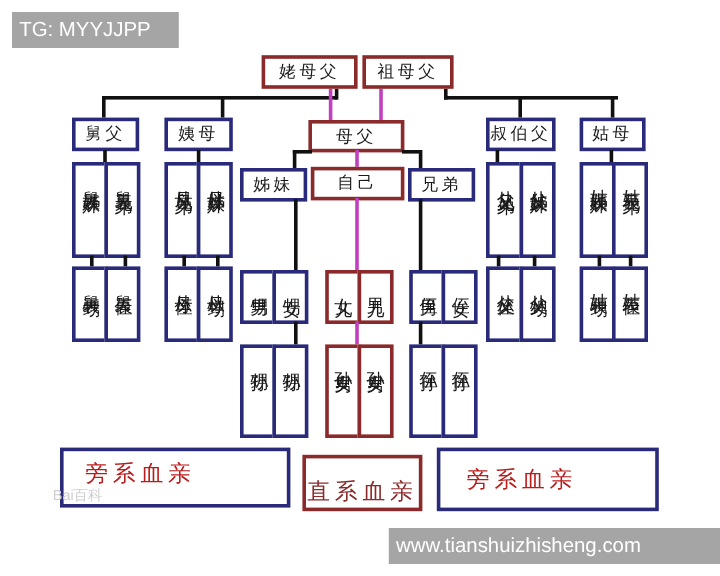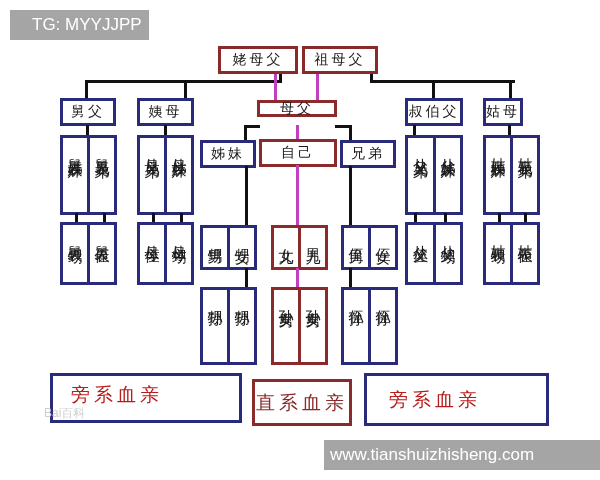--- a/index.html
+++ b/index.html
@@ -15,32 +15,32 @@
     }
     .blue { border: 3px solid #2a2a7a; font-family: Liberation Serif, serif; }
     .red { border: 3px solid #8b2a2a; }
     .vbox { flex-direction: column; justify-content: flex-start; padding-top: 8px; }
     .vbox span { display:block; writing-mode: vertical-rl; text-orientation: upright; letter-spacing: 2px; font-size: 15px; line-height: 18px; }
     .hline { position: absolute; height: 3px; background: #111; }
     .vline { position: absolute; width: 3px; background: #111; }
     .pline { position: absolute; width: 3px; background: #c040c0; }
     .legend { position: absolute; box-sizing: border-box; font-size: 19px; letter-spacing: 4px; display:flex; align-items:center; }
     .legend.blue { color: #b91c1c; }
-    .legend.red { color: #8b2a2a; border-color:#8b2a2a; justify-content:center; }
+    .legend.red { color: #8b2a2a; border-color:#8b2a2a; justify-content:center;align-items:flex-end; }
     .tag {
       position: absolute; background: #a5a5a5; color: #ffffff;
       font-family: "Liberation Sans", "DejaVu Sans", sans-serif;
       display: flex; align-items: center;
     }
     .faint { position:absolute; color:#cfcfcf; font-family:"Liberation Sans", sans-serif; font-size:12px;text-align:right; }
   </style>
 </head>
 <body>
 
-<div class="tag" style="left:10px;top:10px;width:139px;height:30px;font-size:17px;padding-left:22px;box-sizing:border-box;">
+<div class="tag" style="left:10px;top:10px;width:139px;height:30px;font-size:17px;padding-left:6px;box-sizing:border-box;">
   <span>TG: MYYJJPP</span>
 </div>
 
 <div class="hline" style="left:85px;top:80px;width:196px;"></div>
 <div class="vline" style="left:279px;top:72px;height:11px;"></div>
 <div class="vline" style="left:85px;top:80px;height:20px;"></div>
 <div class="vline" style="left:184px;top:80px;height:20px;"></div>
 
 <div class="hline" style="left:370px;top:80px;width:145px;"></div>
 <div class="vline" style="left:370px;top:72px;height:11px;"></div>
@@ -56,27 +56,27 @@
 <div class="box red" style="left:302px;top:46px;width:76px;height:28px;">
   <span>祖母父</span>
 </div>
 
 <div class="box blue" style="left:60px;top:98px;width:56px;height:28px;">
   <span>舅父</span>
 </div>
 <div class="box blue" style="left:137px;top:98px;width:57px;height:28px;">
   <span>姨母</span>
 </div>
-<div class="box red" style="left:257px;top:100px;width:80px;height:17px;">
+<div class="box red" style="left:257px;top:100px;width:80px;height:27px;">
   <span>母父</span>
 </div>
 <div class="box blue" style="left:405px;top:98px;width:58px;height:28px;align-items:center;">
   <span>叔伯父</span>
 </div>
-<div class="box blue" style="left:483px;top:98px;width:40px;height:28px;">
+<div class="box blue" style="left:483px;top:98px;width:55px;height:28px;">
   <span>姑母</span>
 </div>
 
 <div class="vline" style="left:86px;top:125px;height:12px;"></div>
 <div class="vline" style="left:164px;top:125px;height:12px;"></div>
 <div class="vline" style="left:413px;top:125px;height:12px;"></div>
 <div class="vline" style="left:508px;top:125px;height:12px;"></div>
 
 <div class="hline" style="left:244px;top:125px;width:16px;"></div>
 <div class="vline" style="left:244px;top:125px;height:15px;"></div>

